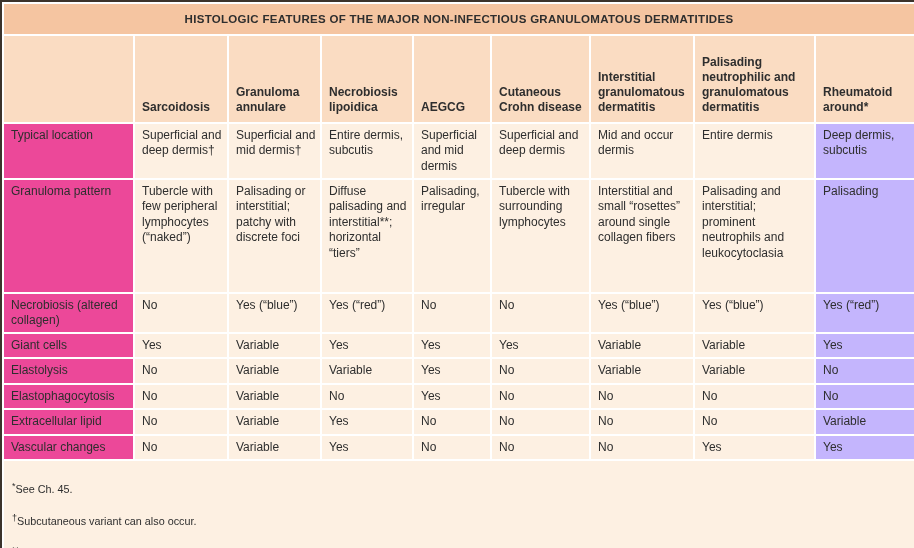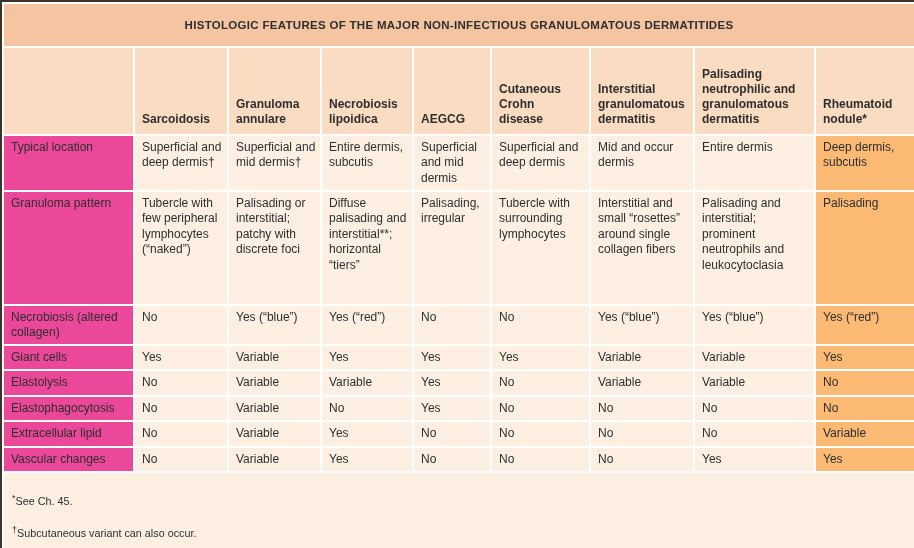--- a/index.html
+++ b/index.html
@@ -20,54 +20,54 @@
     border: 2px solid #3c332b;
     table-layout: fixed;
   }
   
   tr.title-row th {
     background: #f5c5a1;
     font-size: 11.5px;
     font-weight: bold;
     letter-spacing: 0.3px;
     text-align: center;
-    height: 42px;
+    height: 30px;
     padding: 2px 8px;
     color: #2e2e2e;
   }
   
   tr.header-row th {
     background: #fadcc2;
     vertical-align: bottom;
     text-align: left;
     font-size: 12px;
     font-weight: bold;
     line-height: 1.25;
-    padding: 5px 15px 7px 7px;
+    padding: 5px 0 7px 7px;
     height: 86px;
     color: #2e2e2e;
   }
   
   tbody th.rowlabel {
     background: #ec4899;
     font-weight: normal;
     text-align: left;
     vertical-align: top;
     font-size: 12px;
     line-height: 1.25;
     padding: 4px 4px 4px 7px;
   }
   tbody td {
     background: #fdf0e2;
     vertical-align: top;
     font-size: 12px;
     line-height: 1.28;
     padding: 4px 4px 4px 7px;
   }
-  tbody td.hl { background: #fdba74; }
+  tbody td.hl { background: #c4b5fd; }
   tbody tr:nth-child(1) > * { height: 50px; }
   tbody tr:nth-child(2) > * { height: 112px; }
   tbody tr:nth-child(3) > * { height: 36px; }
   tbody tr:nth-child(n+4) > * { height: 19px; }
   
   tfoot td.footnotes {
     background: #fdf0e2;
     font-size: 10.8px;
     line-height: 1.5;
     padding: 4px 8px 6px 8px;
@@ -103,21 +103,21 @@
       </tr>
       <tr class="header-row" id="header-row">
           <th></th>
           <th>Sarcoidosis</th>
           <th>Granuloma annulare</th>
           <th>Necrobiosis lipoidica</th>
           <th>AEGCG</th>
           <th>Cutaneous Crohn disease</th>
           <th>Interstitial granulomatous dermatitis</th>
           <th>Palisading neutrophilic and granulomatous dermatitis</th>
-          <th>Rheumatoid nodule*</th>
+          <th>Rheumatoid around*</th>
         </tr>
     </thead>
     <tbody id="table-body">
         <tr>
           <th class="rowlabel">Typical location</th>
           <td>Superficial and deep dermis†</td>
           <td>Superficial and mid dermis†</td>
           <td>Entire dermis, subcutis</td>
           <td>Superficial and mid dermis</td>
           <td>Superficial and deep dermis</td>

